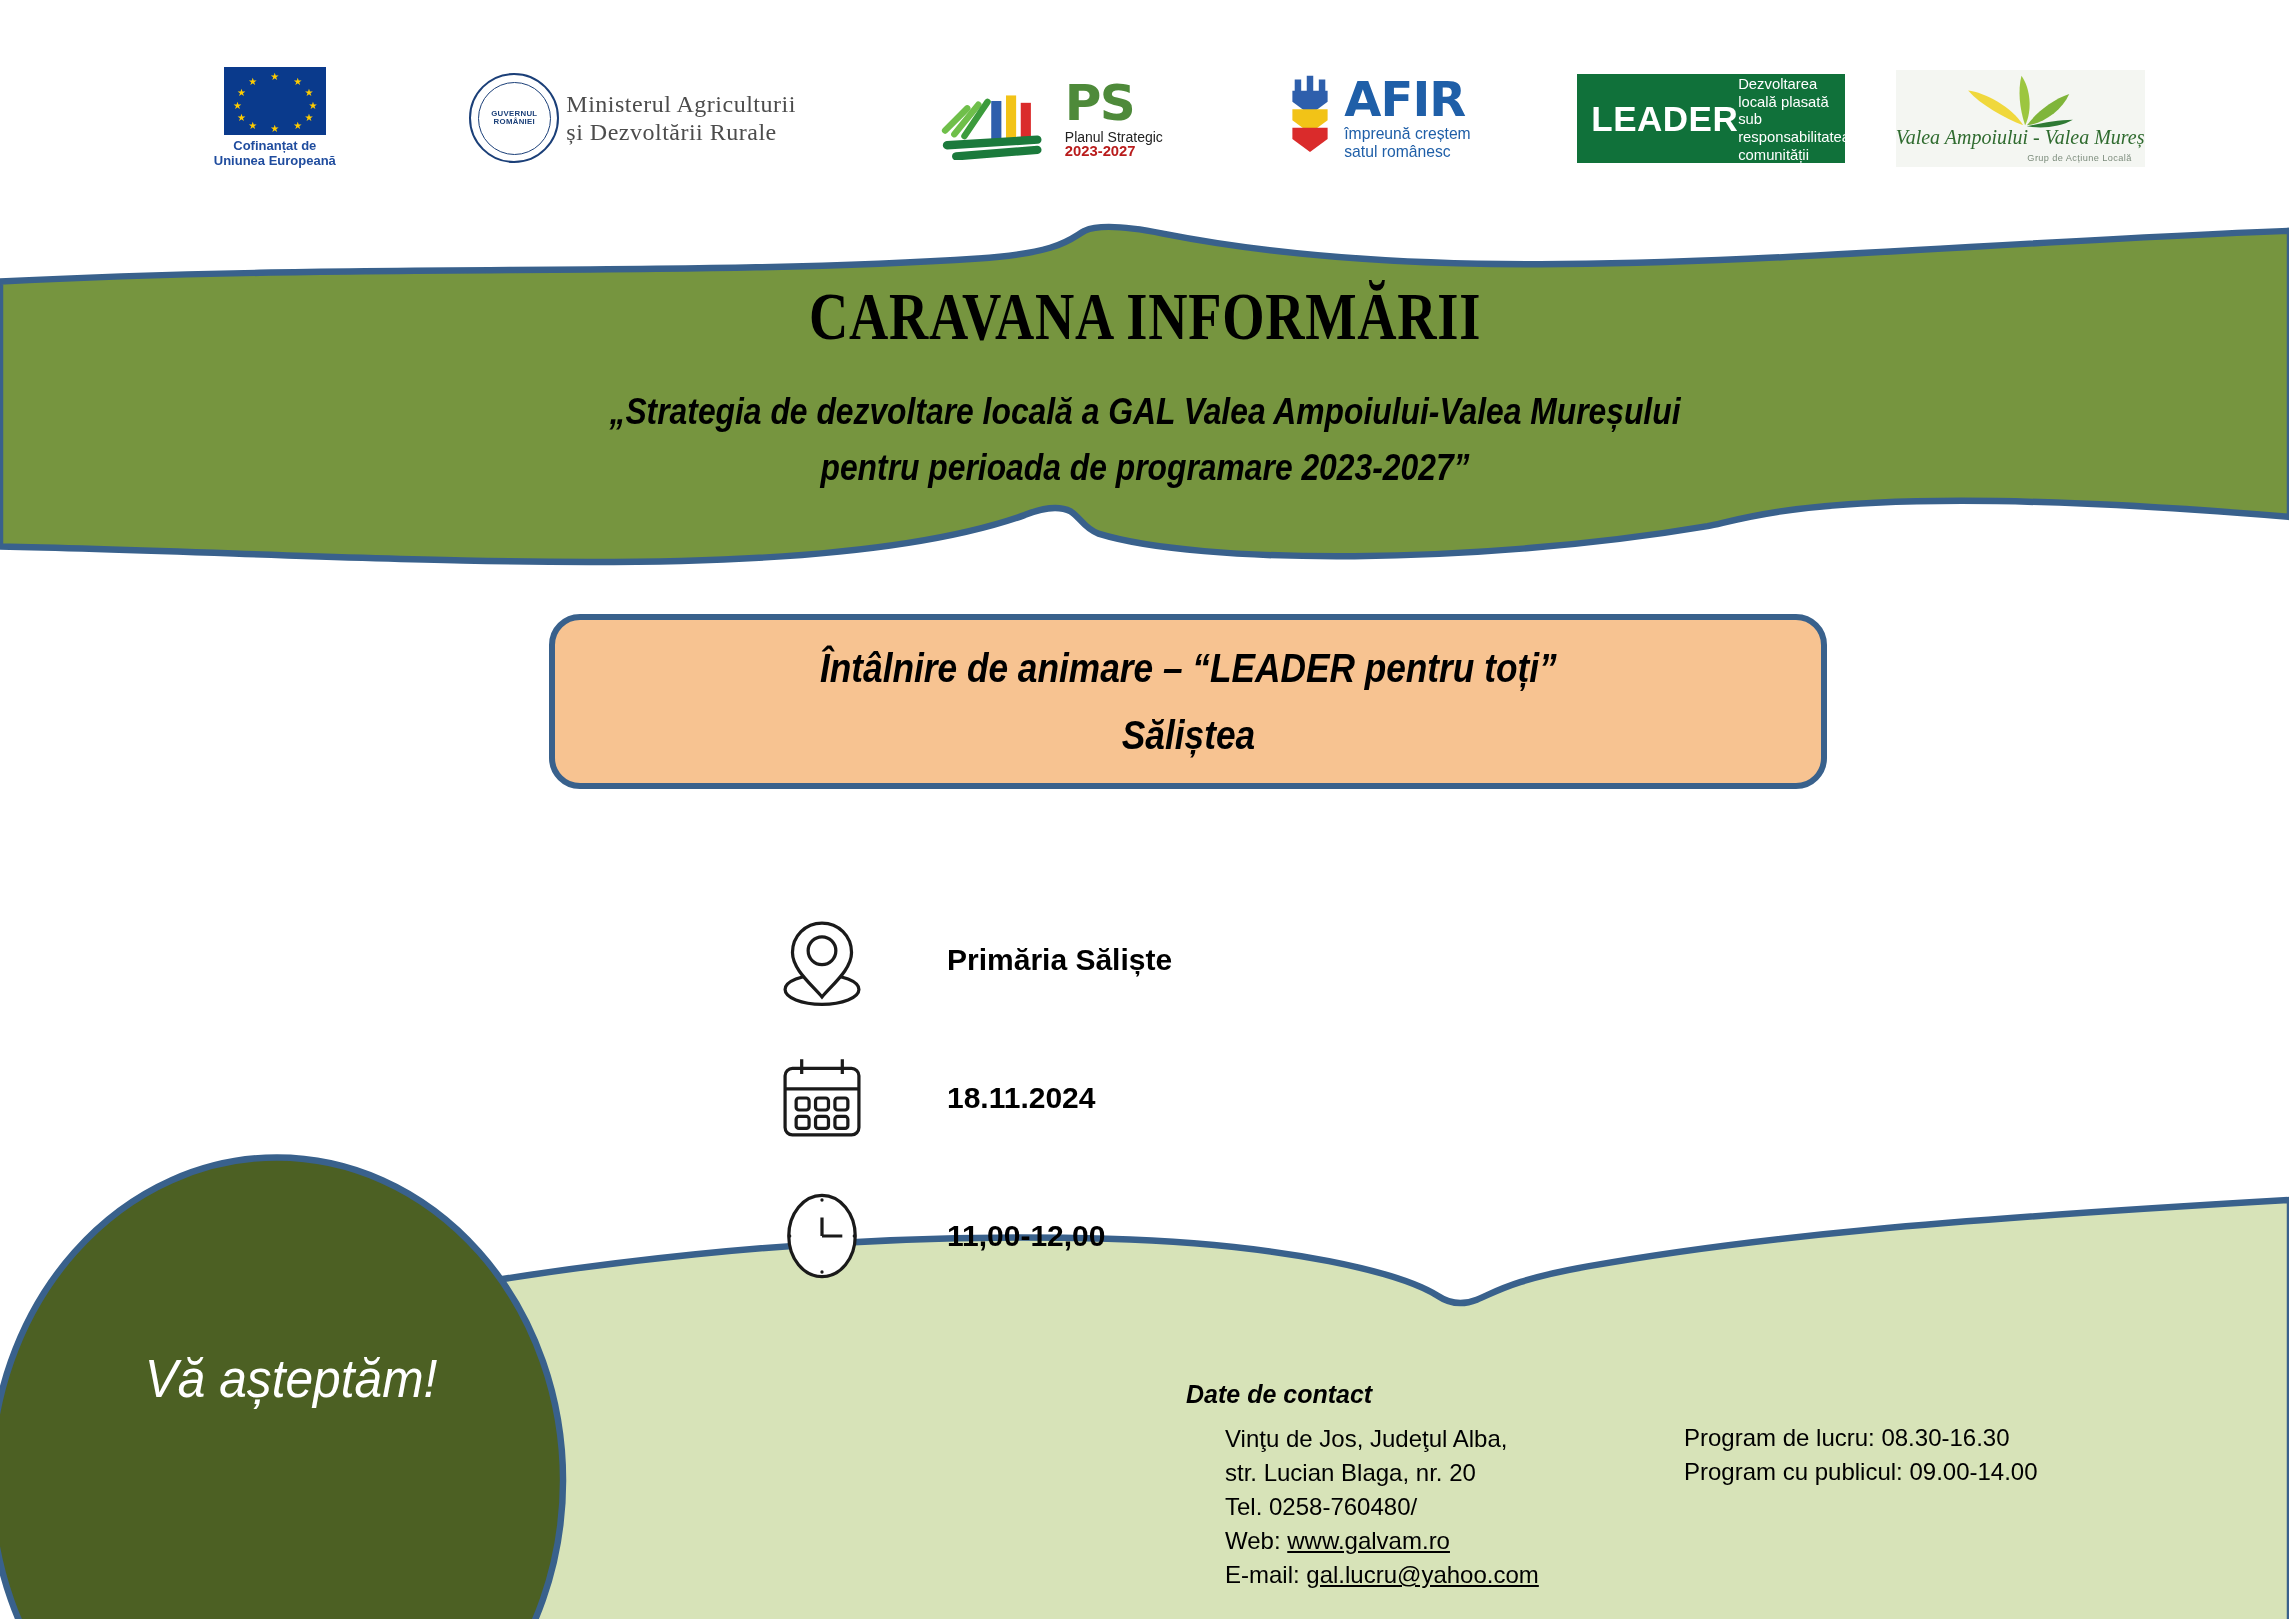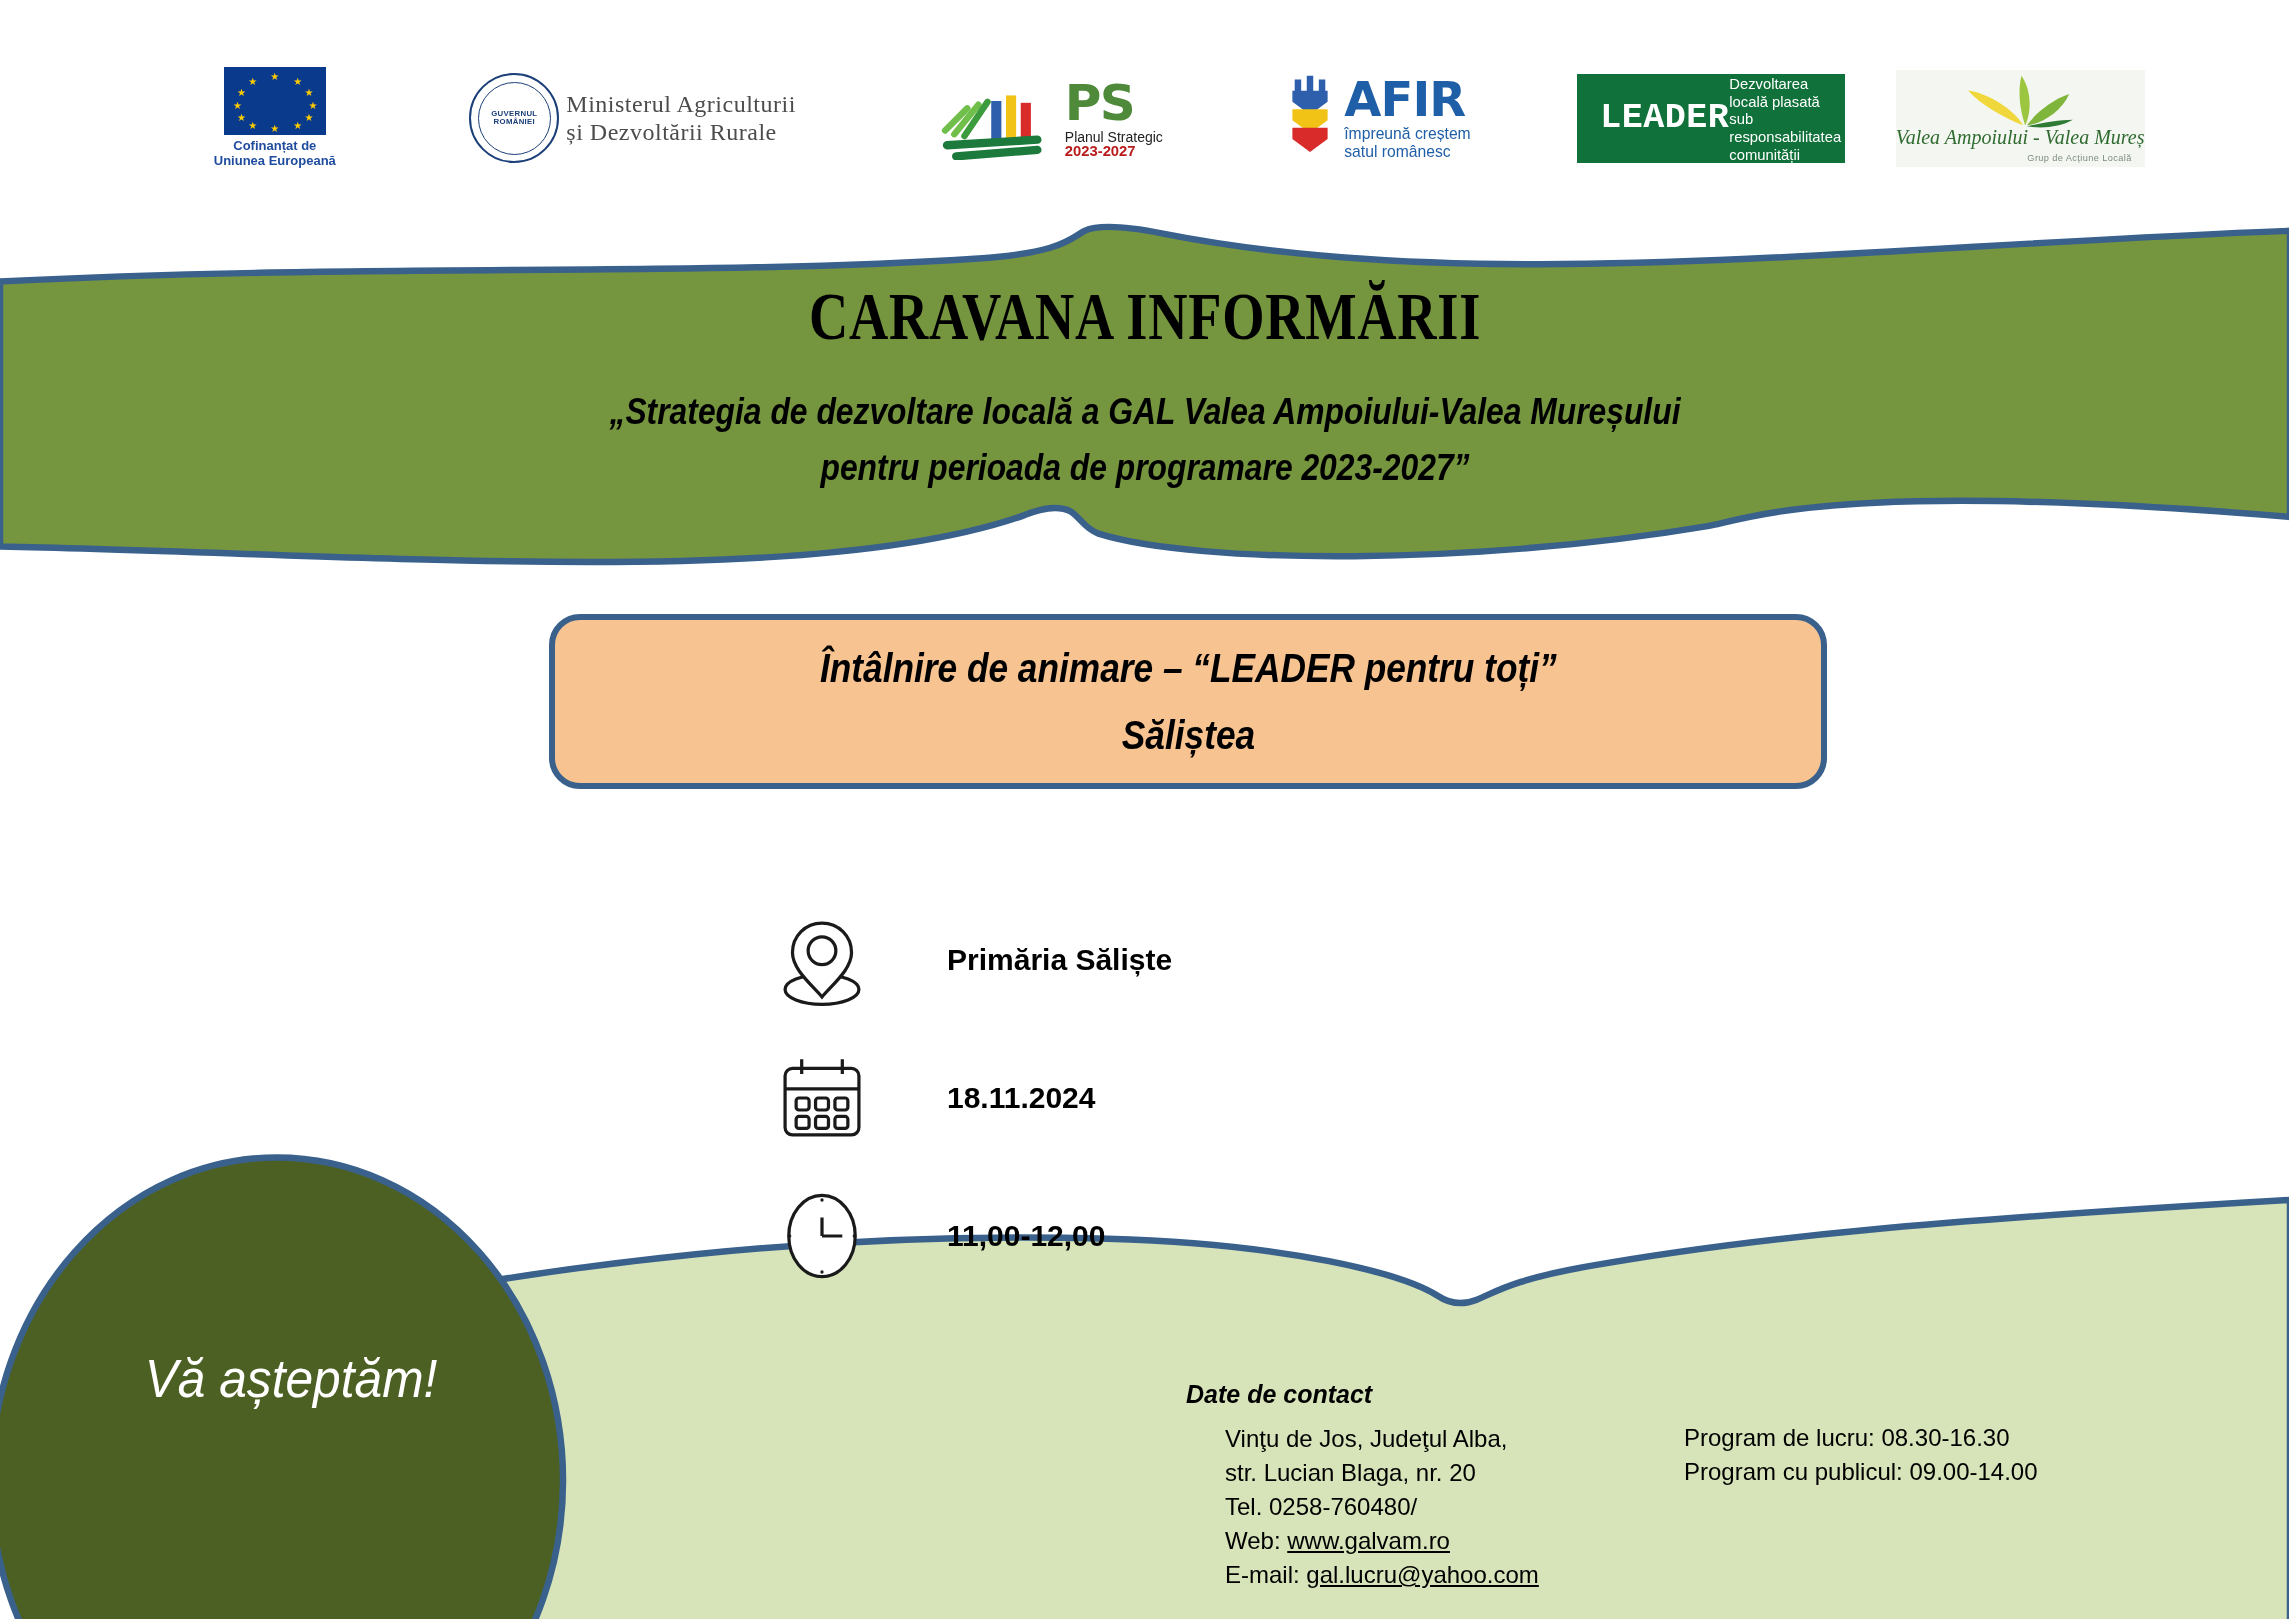--- a/index.html
+++ b/index.html
@@ -47,21 +47,21 @@
   .ps-sub2 { font-size:14.8px; color:#b91c1c; font-weight:bold; }
 
   
   .afir-wrap { display:flex; align-items:center; gap:7.4px; margin-left:120px;}
   .afir-txt { display:flex; flex-direction:column; line-height:1;}
   .afir-big { font-size:48px; font-weight:bold; color:#1F5FA8; letter-spacing:-0.9px; font-family:"DejaVu Sans", sans-serif;}
   .afir-sub { font-size:15.7px; color:#1F5FA8; line-height:1.15; margin-top:2.8px;}
 
   
   .leader-box { width:268px; height:89px; background:#10713A; color:#fff; padding:7.4px 11px 5.5px 13px; margin-left:106px;}
-  .leader-title { font-size:35px; font-weight:bold; line-height:1; letter-spacing:0.5px; font-family:Liberation Mono, monospace;padding-left:18px;}
+  .leader-title { font-size:35px; font-weight:bold; line-height:1; letter-spacing:0.5px; font-family:Liberation Sans, sans-serif;padding-left:18px;}
   .leader-sub { font-size:14.8px; line-height:1.2; margin-top:2.8px; }
 
   
   .gal-box { width:249px; height:97px; background:#F4F6F2; margin-left:51px; position:relative; overflow:hidden;}
   .gal-name { position:absolute; bottom:17.5px; left:0; width:100%; text-align:center;
               font-family:"Liberation Serif", serif; font-size:20px; color:#2F6B2F; font-style:italic; white-space:nowrap;}
   .gal-sub  { position:absolute; bottom:3.7px; right:13px; font-size:9.2px; color:#7C8C7C; letter-spacing:0.4px;}
 
   
   .headline-wrap { position:absolute; top:277px; left:0; width:2290px; text-align:center; z-index:6; }

